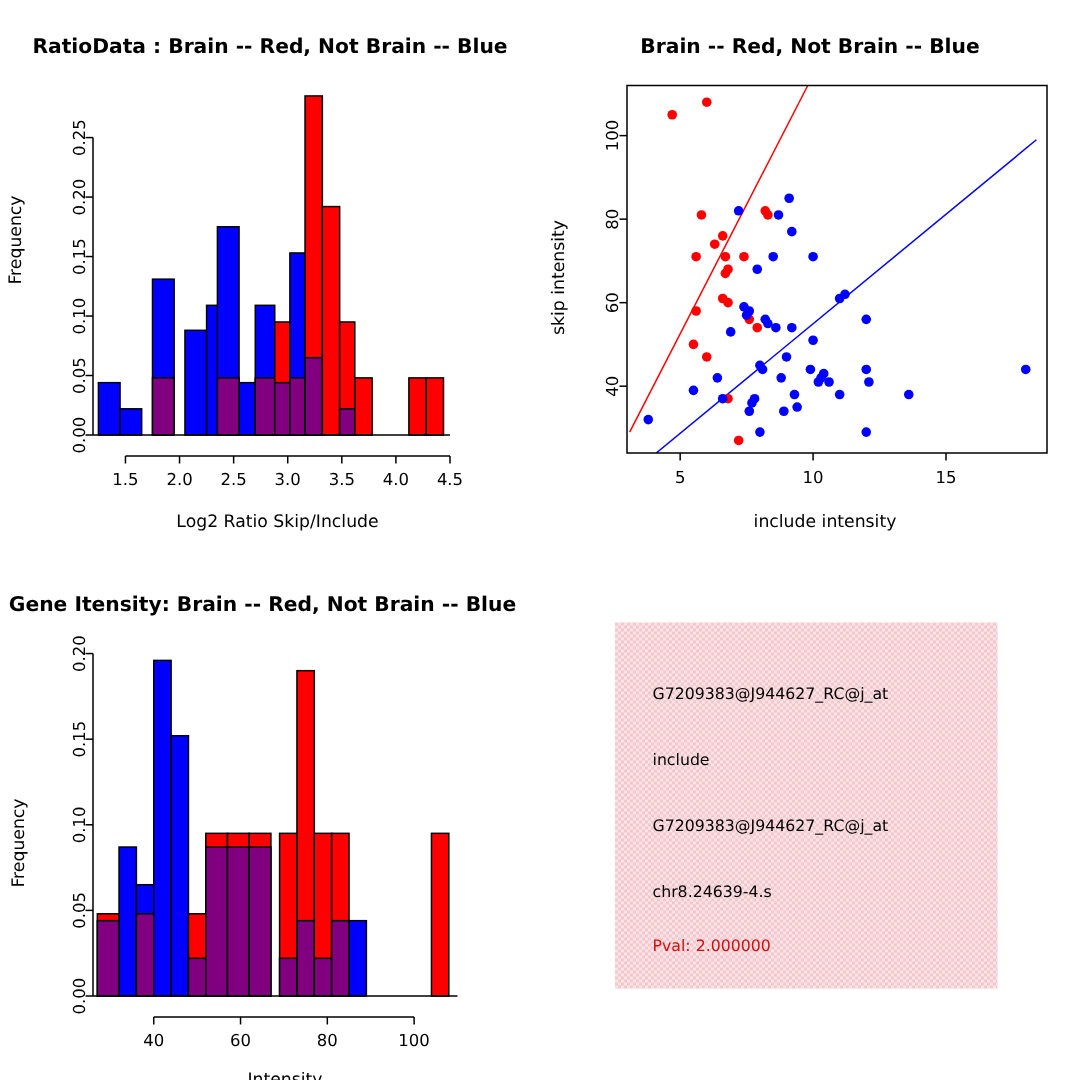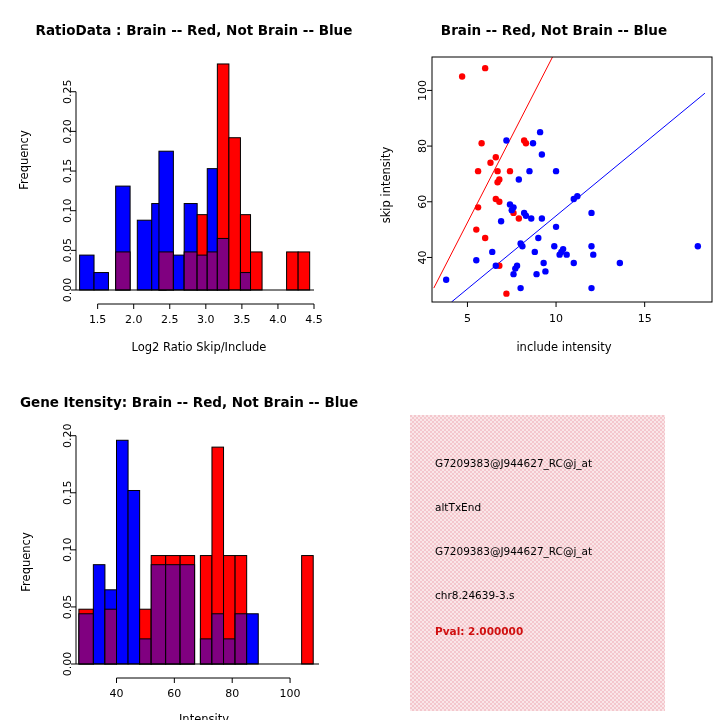--- a/index.html
+++ b/index.html
@@ -16,21 +16,20 @@
   }
   .page {
     position: relative;
     width: 720px;
     height: 720px;
   }
   .panel {
     position: absolute;
     width: 360px;
     height: 360px;
-    padding-left: 14px;
   }
   #panel-ratio-hist { left: 0; top: 0; }
   #panel-scatter    { left: 360px; top: 0; text-decoration: underline; }
   #panel-gene-hist  { left: 0; top: 372px; }
   #panel-info       { left: 360px; top: 360px; }
 
   svg { display: block; }
 
   .plot-title {
     font-family: "DejaVu Sans", sans-serif;
@@ -62,39 +61,39 @@
     stroke-width: 1;
     fill: none;
   }
 
   
   .info-box {
     position: absolute;
     left: 50px;
     top: 55px;
     width: 255px;
-    height: 296px;
+    height: 244px;
     background-color: #f4c7cd;
     background-image:
       linear-gradient(45deg, rgba(255,255,255,0.55) 25%, transparent 25%,
                       transparent 75%, rgba(255,255,255,0.55) 75%),
       linear-gradient(45deg, rgba(255,255,255,0.55) 25%, transparent 25%,
                       transparent 75%, rgba(255,255,255,0.55) 75%);
     background-size: 4px 4px;
     background-position: 0 0, 2px 2px;
   }
   .info-line {
     position: absolute;
     left: 25px;
     font-family: "DejaVu Sans", sans-serif;
     font-size: 10.5px;
     color: #000000;
     white-space: nowrap;
   }
-  .info-line.pval { color: #d01010; font-weight: bold; }
+  .info-line.pval { color: #d01010; }
 </style>
 </head>
 <body>
 
 <div class="page">
 
   <div class="panel" id="panel-ratio-hist">
     <svg width="360" height="360" viewBox="0 0 360 360">
       <text class="plot-title" x="180" y="35" text-anchor="middle">RatioData : Brain -- Red, Not Brain -- Blue</text>
       <text class="axis-title" x="14" y="160" transform="rotate(-90 14 160)" text-anchor="middle">Frequency</text>
@@ -316,20 +315,20 @@
           <path d="M276.07142857142856,306v5" class="axis-line"></path>
           <text x="276.07142857142856" y="325" text-anchor="middle" class="tick-label">100</text>
           <path d="M62,292L305,292" class="axis-line"></path>
         </g>
     </svg>
   </div>
 
   <div class="panel" id="panel-info">
     <div class="info-box">
       <div class="info-line" style="top:42px">G7209383@J944627_RC@j_at</div>
-      <div class="info-line" style="top:86px">altTxEnd</div>
+      <div class="info-line" style="top:86px">include</div>
       <div class="info-line" style="top:130px">G7209383@J944627_RC@j_at</div>
-      <div class="info-line" style="top:174px">chr8.24639-3.s</div>
+      <div class="info-line" style="top:174px">chr8.24639-4.s</div>
       <div class="info-line pval" style="top:210px">Pval: 2.000000</div>
     </div>
   </div>
 
 </div>
 
 </body></html>

